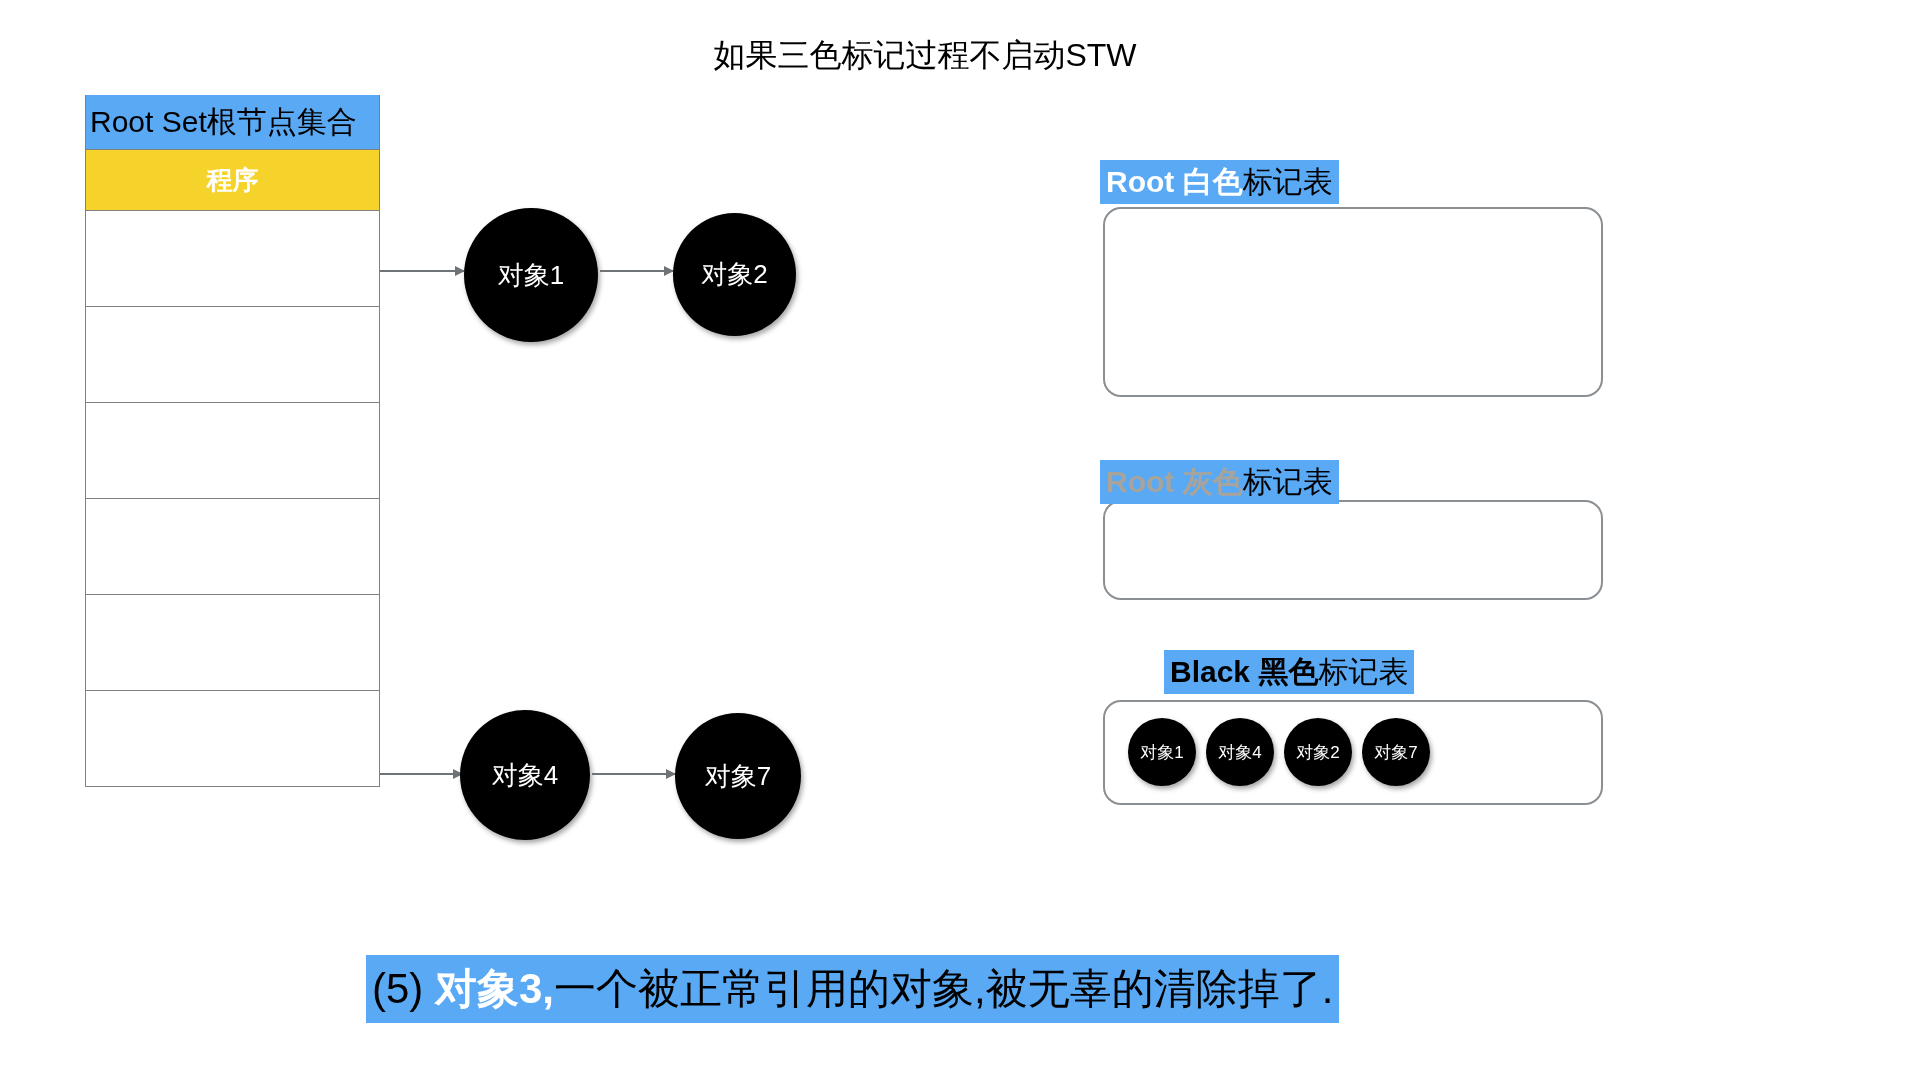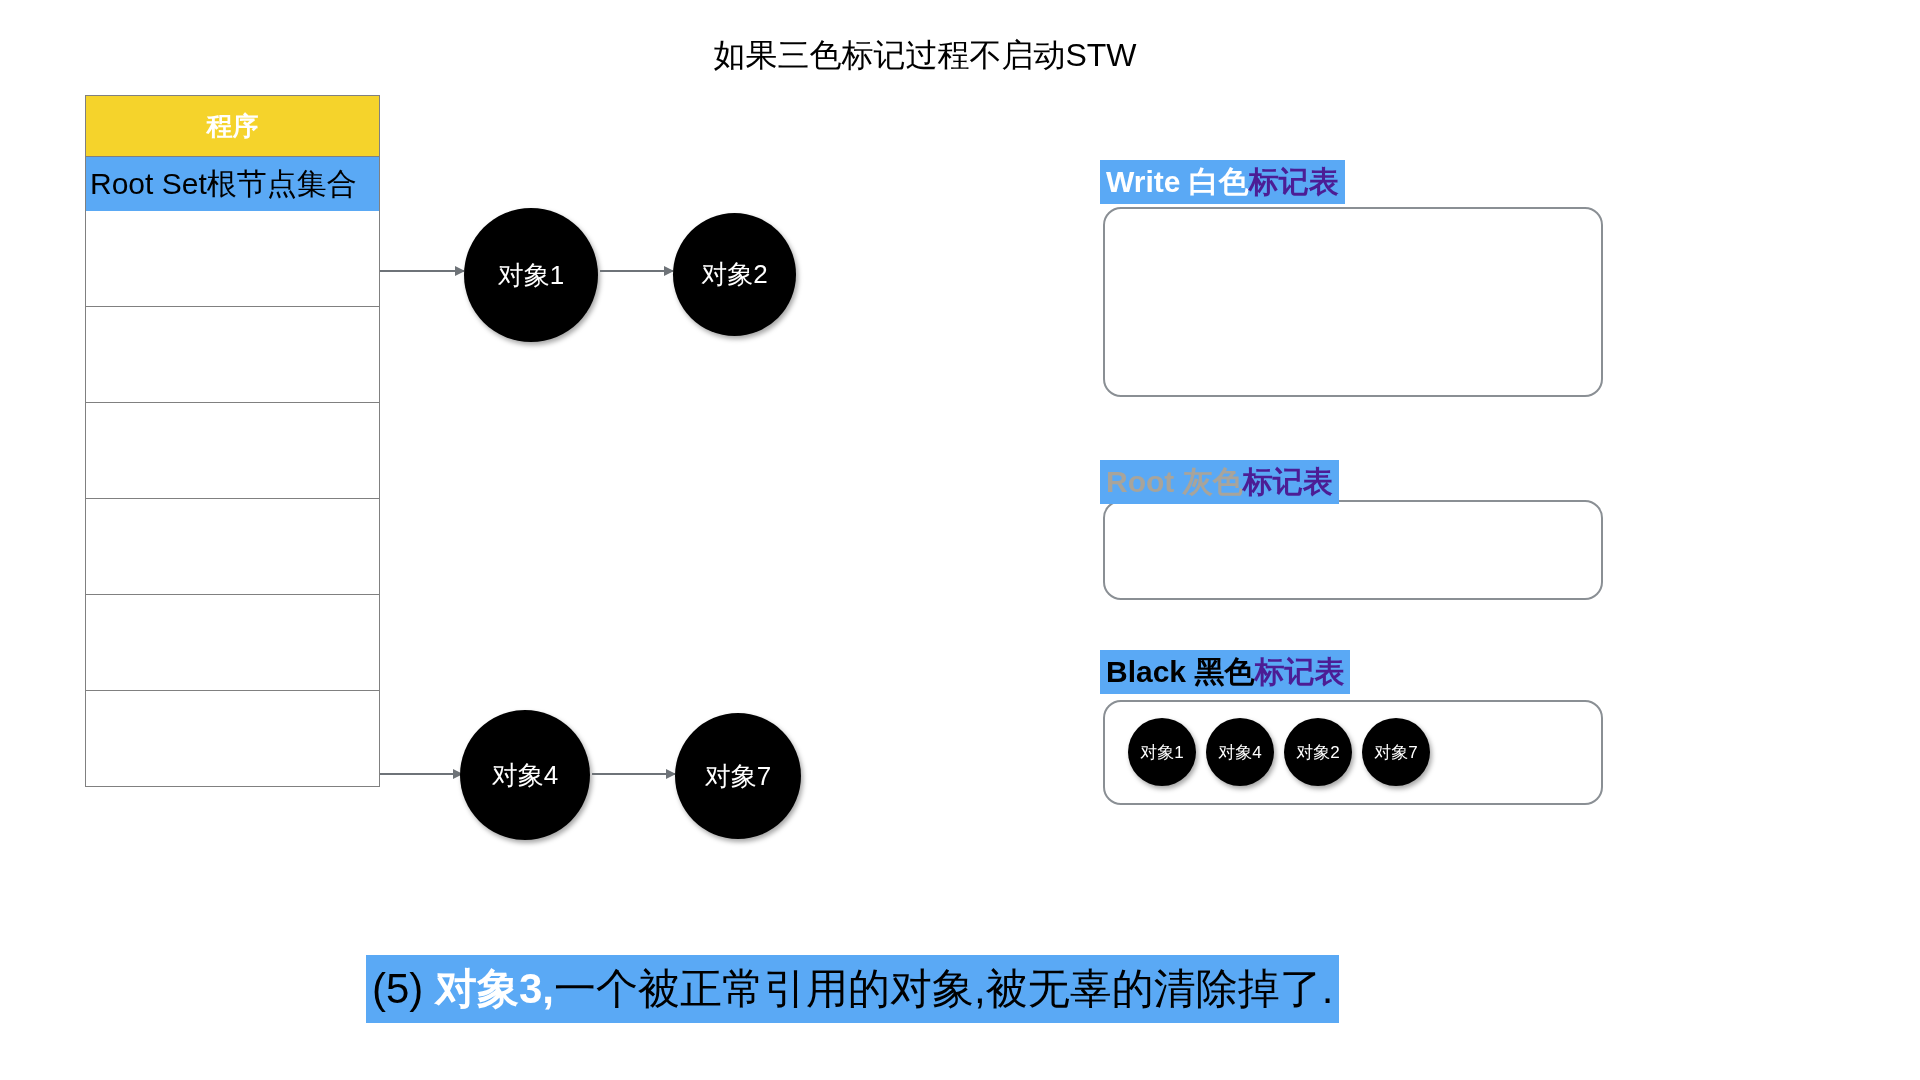--- a/index.html
+++ b/index.html
@@ -105,21 +105,21 @@
     position: absolute;
     background: #5aa9f5;
     font-size: 30px;
     font-weight: bold;
     line-height: 44px;
     padding: 0 6px;
     white-space: nowrap;
     z-index: 3;
   }
   .mark-label .lbl-en { }
-  .mark-label .lbl-cn-black { color: #4c1d95; font-weight: 700; }
+  .mark-label .lbl-cn-black { color: #000000; font-weight: 400; }
   .label-white .lbl-en { color: #ffffff; }
   .label-grey  .lbl-en { color: #a8a49b; }
   .label-black .lbl-en { color: #000000; }
 
   .mark-box {
     position: absolute;
     background: #ffffff;
     border: 2px solid #8a8f94;
     border-radius: 18px;
     box-sizing: border-box;
@@ -160,22 +160,22 @@
   #caption .cap-num { color: #000000; }
   #caption .cap-obj { color: #ffffff; font-weight: bold; }
   #caption .cap-rest { color: #000000; }
 </style>
 </head>
 <body>
 
 <div id="title-offset">如果三色标记过程不启动STW</div>
 
 <div id="program-table">
+  <div id="rootset-row">Root Set根节点集合</div>
   <div id="program-header">程序</div>
-  <div id="rootset-row">Root Set根节点集合</div>
   <div class="table-cell first-cell"></div>
   <div class="table-cell"></div>
   <div class="table-cell"></div>
   <div class="table-cell"></div>
   <div class="table-cell"></div>
   <div class="table-cell"></div>
 </div>
 
 <div class="graph-arrow" style="left:380px; top:270px; width:84px;"></div>
 <div class="obj-node" style="left:464px; top:208px; width:134px; height:134px;">
@@ -189,30 +189,30 @@
 <div class="graph-arrow" style="left:380px; top:773px; width:82px;"></div>
 <div class="obj-node" style="left:460px; top:710px; width:130px; height:130px;">
   <span>对象4</span>
 </div>
 <div class="graph-arrow" style="left:592px; top:773px; width:83px;"></div>
 <div class="obj-node" style="left:675px; top:713px; width:126px; height:126px;">
   <span>对象7</span>
 </div>
 
 <div class="mark-label label-white" style="left:1100px; top:160px;">
-  <span class="lbl-en">Write 白色</span><span class="lbl-cn-black">标记表</span>
+  <span class="lbl-en">Root 白色</span><span class="lbl-cn-black">标记表</span>
 </div>
 <div class="mark-box" style="left:1103px; top:207px; width:500px; height:190px;"></div>
 
 <div class="mark-label label-grey" style="left:1100px; top:460px;">
   <span class="lbl-en">Root 灰色</span><span class="lbl-cn-black">标记表</span>
 </div>
 <div class="mark-box" style="left:1103px; top:500px; width:500px; height:100px;"></div>
 
-<div class="mark-label label-black" style="left:1100px; top:650px;">
+<div class="mark-label label-black" style="left:1164px; top:650px;">
   <span class="lbl-en">Black 黑色</span><span class="lbl-cn-black">标记表</span>
 </div>
 <div class="mark-box" style="left:1103px; top:700px; width:500px; height:105px;"></div>
 <div class="mark-box-inner" style="left:1128px; top:718px;">
   <div class="chip">
       <span>对象1</span>
     </div>
   <div class="chip">
       <span>对象4</span>
     </div>

